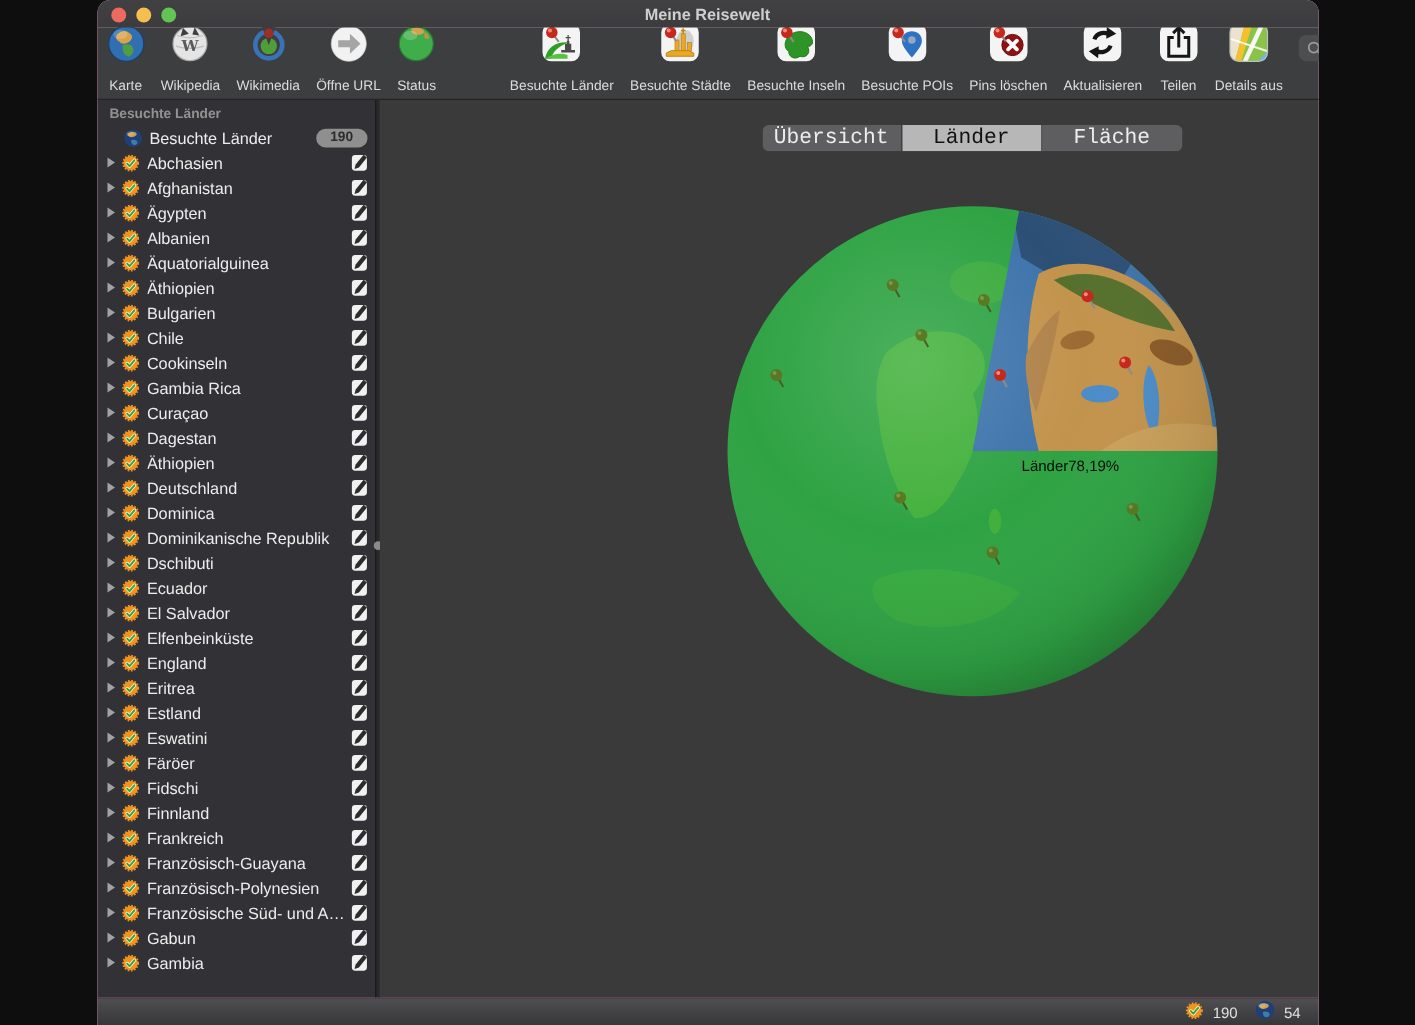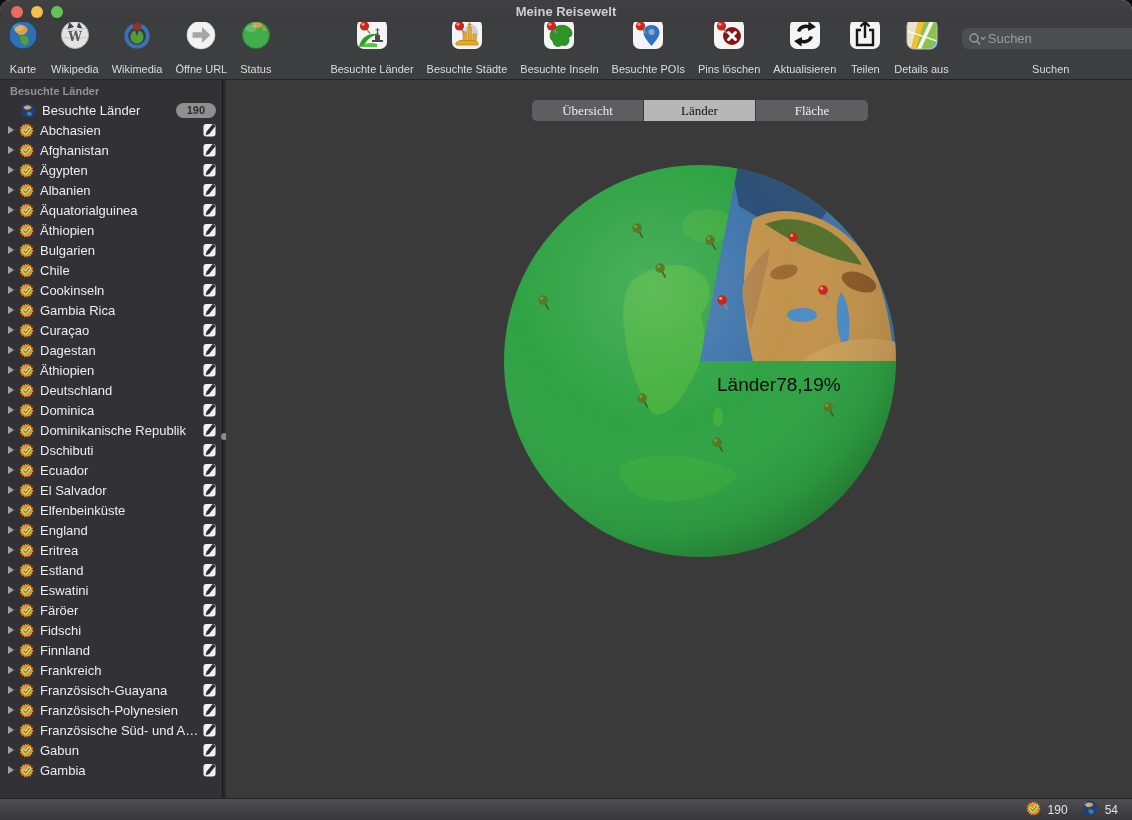--- a/index.html
+++ b/index.html
@@ -1,18 +1,18 @@
 <!DOCTYPE html>
 <html><head>
 <meta charset="utf-8">
 <style>
   html,body{margin:0;padding:0;background:#0e0e0e;}
   *{box-sizing:border-box;}
   .window{
-    position:relative;width:1132px;height:820px;margin:0 auto;
+    position:relative;width:977px;height:820px;margin:0 auto;
     background:#f9a8d4;border-radius:10px 10px 0 0;overflow:hidden;
     font-family:"Liberation Sans","DejaVu Sans",sans-serif;color:#e6e6e6;
   }
   
   .titlebar{position:relative;height:22px;background:linear-gradient(#414144,#3c3c3e);}
   .traffic{position:absolute;left:11px;top:6px;display:flex;gap:8px;}
   .tl{width:12px;height:12px;border-radius:50%;display:inline-block;}
   .tl.red{background:#ed6a5e;}
   .tl.yellow{background:#f5bf4f;}
   .tl.green{background:#61c454;}
@@ -45,31 +45,31 @@
   .sb-row .rosette,.sb-row .mini-globe{width:15px;height:15px;margin-right:6px;display:flex;}
   .sb-label{flex:1;white-space:nowrap;overflow:hidden;text-overflow:ellipsis;}
   .sb-row .edit-btn{width:13px;height:14px;display:flex;margin-left:4px;}
   .sb-root{padding-left:21px;}
   .badge{background:#8f8f90;color:#2d2d2d;font-size:11px;font-weight:bold;border-radius:9px;padding:2px 11px;line-height:11px;}
   .splitter{width:4px;background:#29292b;border-left:1px solid #1b1b1b;border-right:1px solid #2f2f2f;position:relative;cursor:col-resize;}
   .splitter .knob{position:absolute;left:-2px;top:353px;width:7px;height:7px;border-radius:50%;background:#8b8b8b;}
   .main{flex:1;position:relative;background:#3a3a3b;}
   
   .segmented{position:absolute;left:306px;top:20px;display:flex;border-radius:5px;overflow:hidden;}
-  .seg{width:112px;height:21px;background:#5e5e60;color:#ededed;font-size:13px;border:none;
-       font-family:Liberation Serif, serif;line-height:21px;
+  .seg{width:112px;height:21px;background:#5e5e60;color:#ededed;font-size:17px;border:none;
+       font-family:Liberation Mono, monospace;line-height:21px;
        border-right:1px solid #39393b;cursor:default;padding:0;}
   .seg:last-child{border-right:none;}
   .seg.selected{background:#b7b7b7;color:#111;}
   
   .globe{position:absolute;left:277px;top:84px;width:394px;height:394px;}
   .globe svg{position:absolute;left:0;top:0;}
   .chart-label{
     position:absolute;left:70%;top:53%;transform:translate(-50%,-50%);
-    font-size:19px;color:#0b0b0b;white-space:nowrap;letter-spacing:0;margin-top:12px;
+    font-size:12px;color:#0b0b0b;white-space:nowrap;letter-spacing:0;
   }
   .pin{position:absolute;width:16px;height:17px;transform:translate(-40%,-35%);}
   
   .statusbar{
     position:absolute;left:0;bottom:0;width:100%;height:22px;
     background:linear-gradient(#4f4f51,#37373a);border-top:1px solid #232325;
     display:flex;align-items:center;justify-content:flex-end;gap:14px;padding:0 14px;
   }
   .sb-badge{display:flex;align-items:center;gap:7px;font-size:12px;color:#e2e2e2;}
 </style>

